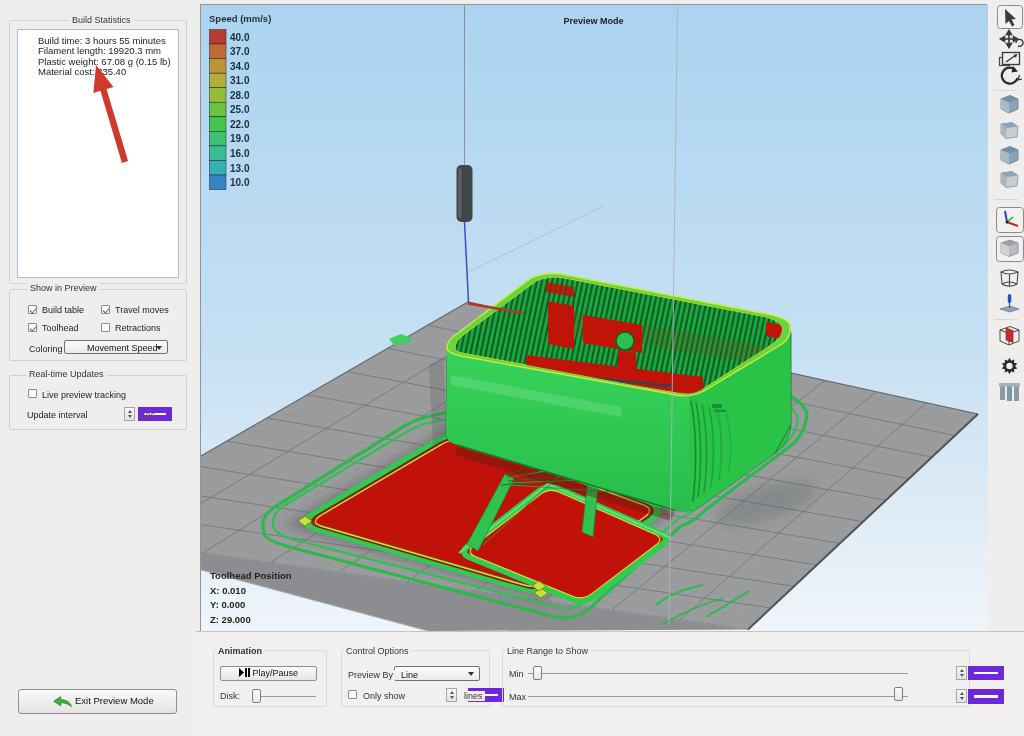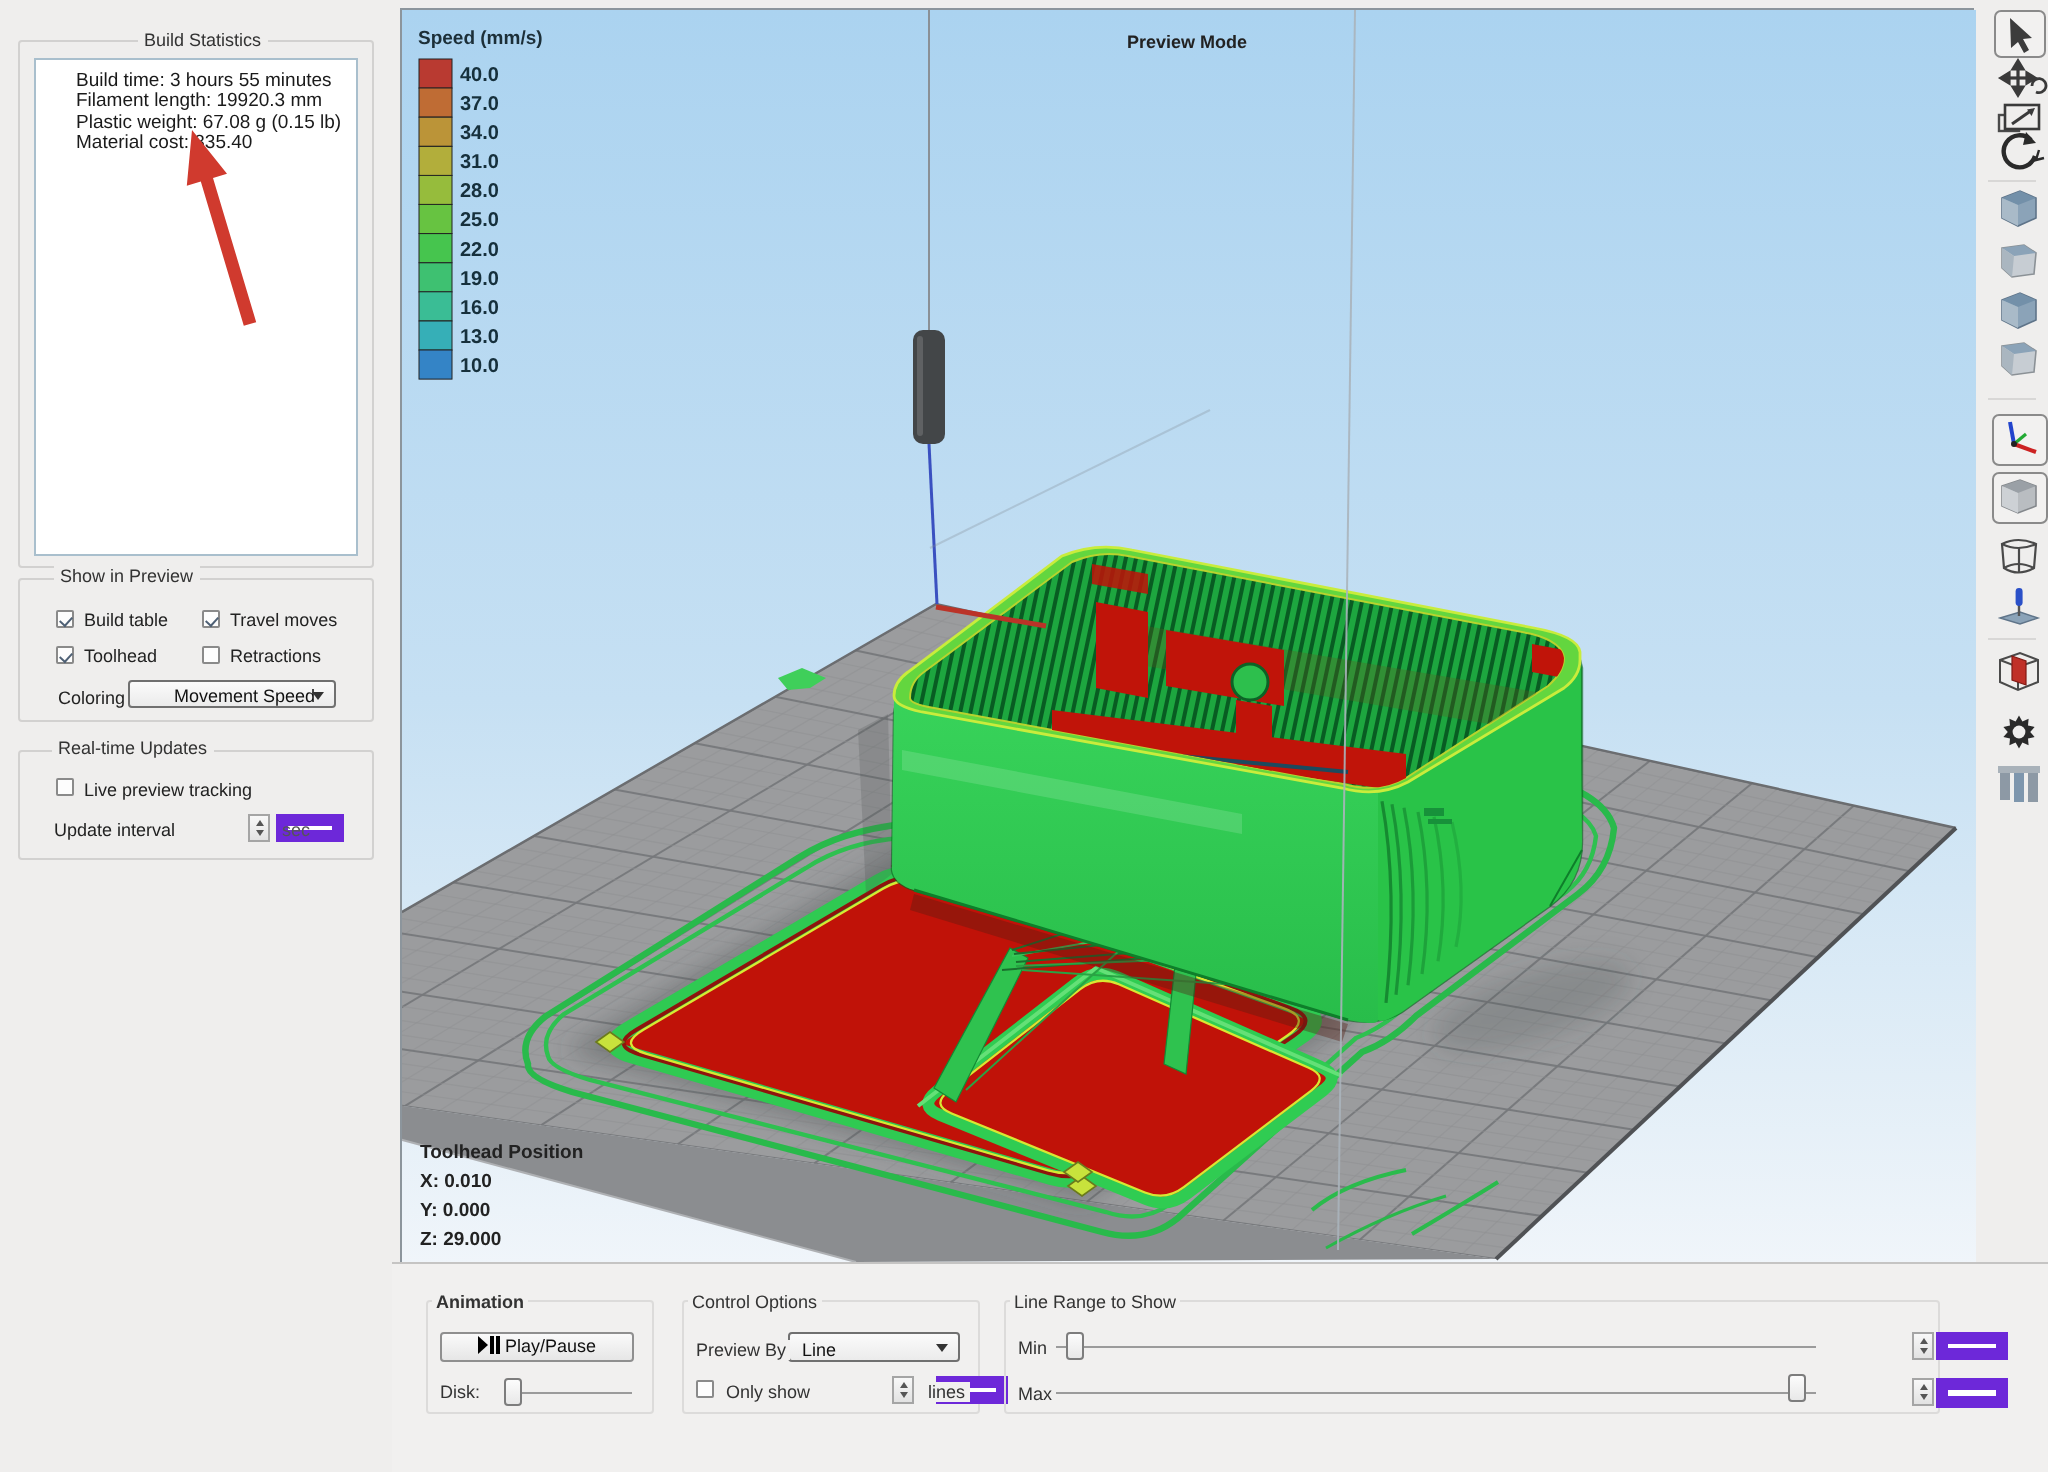--- a/index.html
+++ b/index.html
@@ -69,20 +69,26 @@
 
   <div class="gbox" style="left:9px; top:375px; width:178px; height:55px;"></div>
   <div class="abs grouplabel" style="left:26px; top:369px; background:#efeeed; padding:0 3px;">Real-time Updates</div>
   <div class="cb" style="left:28px; top:389px;"></div>
     <div class="cblab" style="left:42px; top:390px;">Live preview tracking</div>
   <div class="cblab" style="left:27px; top:410px;">Update interval</div>
   <div class="spin" style="left:90px; top:407px; width:34px; height:14px; color:#9a9a9a; padding:2px 0 0 4px;">5.0</div>
   <div class="spinbtn" style="left:124px; top:407px; height:14px;"></div>
   <div class="cblab" style="left:141px; top:410px; color:#555;">sec</div>
 
+  <div class="abs" id="exitbtn">
+    <svg class="abs" style="left:34px; top:4px;" width="20" height="16" viewBox="0 0 26 16">
+      <path d="M 10 1 L 10 5 C 18 5 22 8 24 14 C 19 10 15 9 10 9 L 10 13 L 1 7 Z" fill="#3fae3a" stroke="#2c7d28" stroke-width="1"></path>
+    </svg>
+    <span class="abs" style="left:56px; top:5px;">Exit Preview Mode</span>
+  </div>
 </div>
 
 <div id="viewport" class="abs"><svg width="787" height="627" viewBox="0 0 787 627">
       <defs>
 <linearGradient id="sky" x1="0" y1="0" x2="0" y2="1">
  <stop offset="0" stop-color="#abd3f0"></stop>
           <stop offset="0.55" stop-color="#c6e0f3"></stop>
  <stop offset="0.85" stop-color="#e2eef7"></stop>
           <stop offset="1" stop-color="#f0f5fa"></stop>
 </linearGradient>

